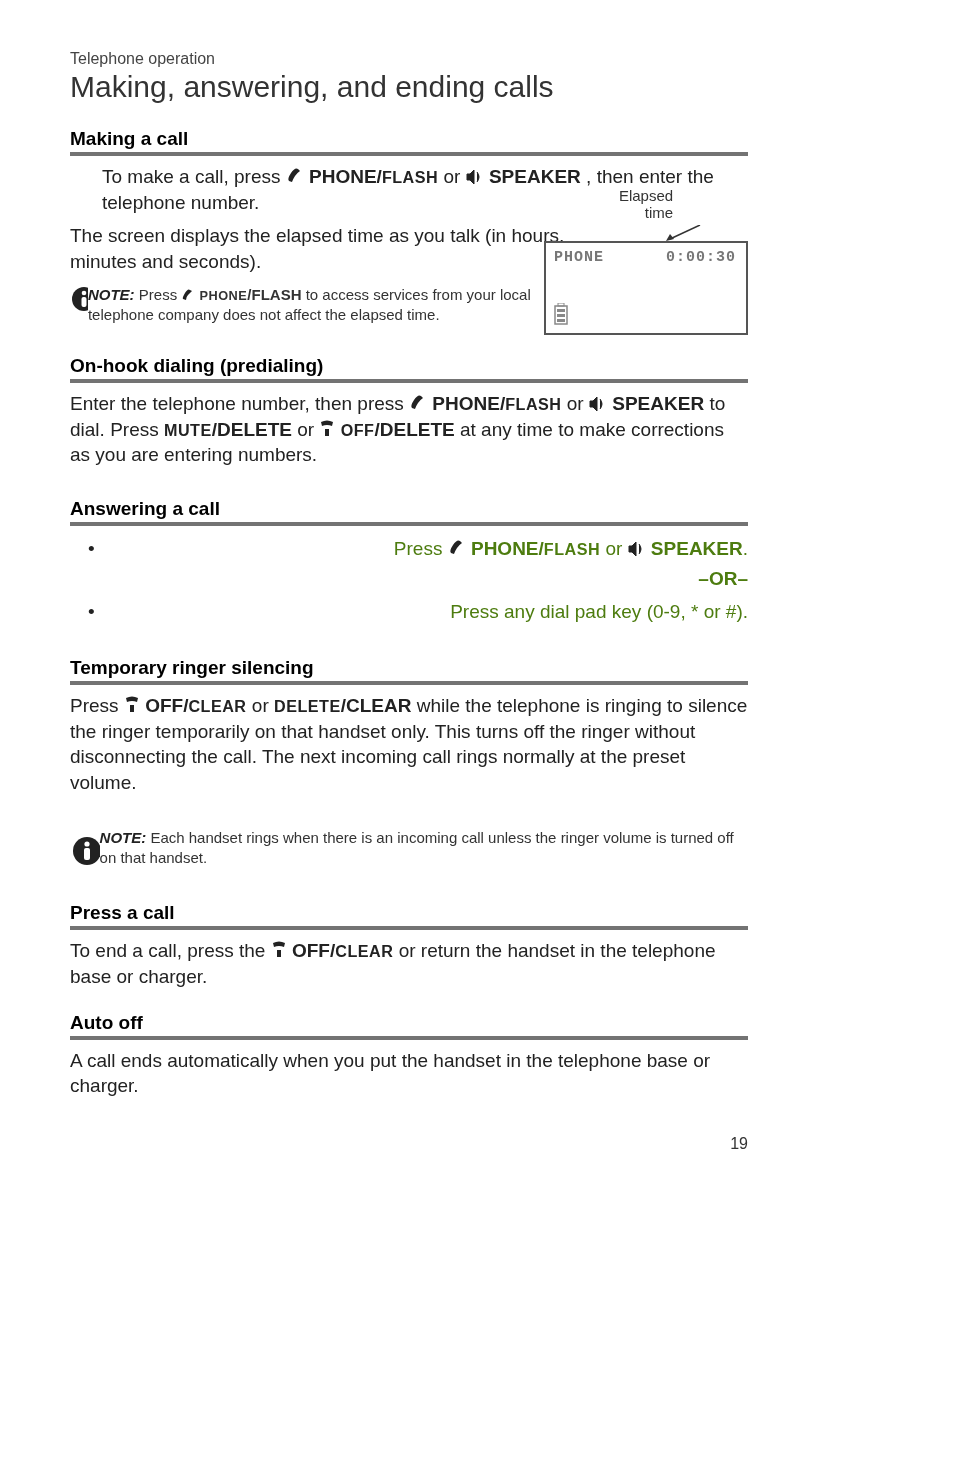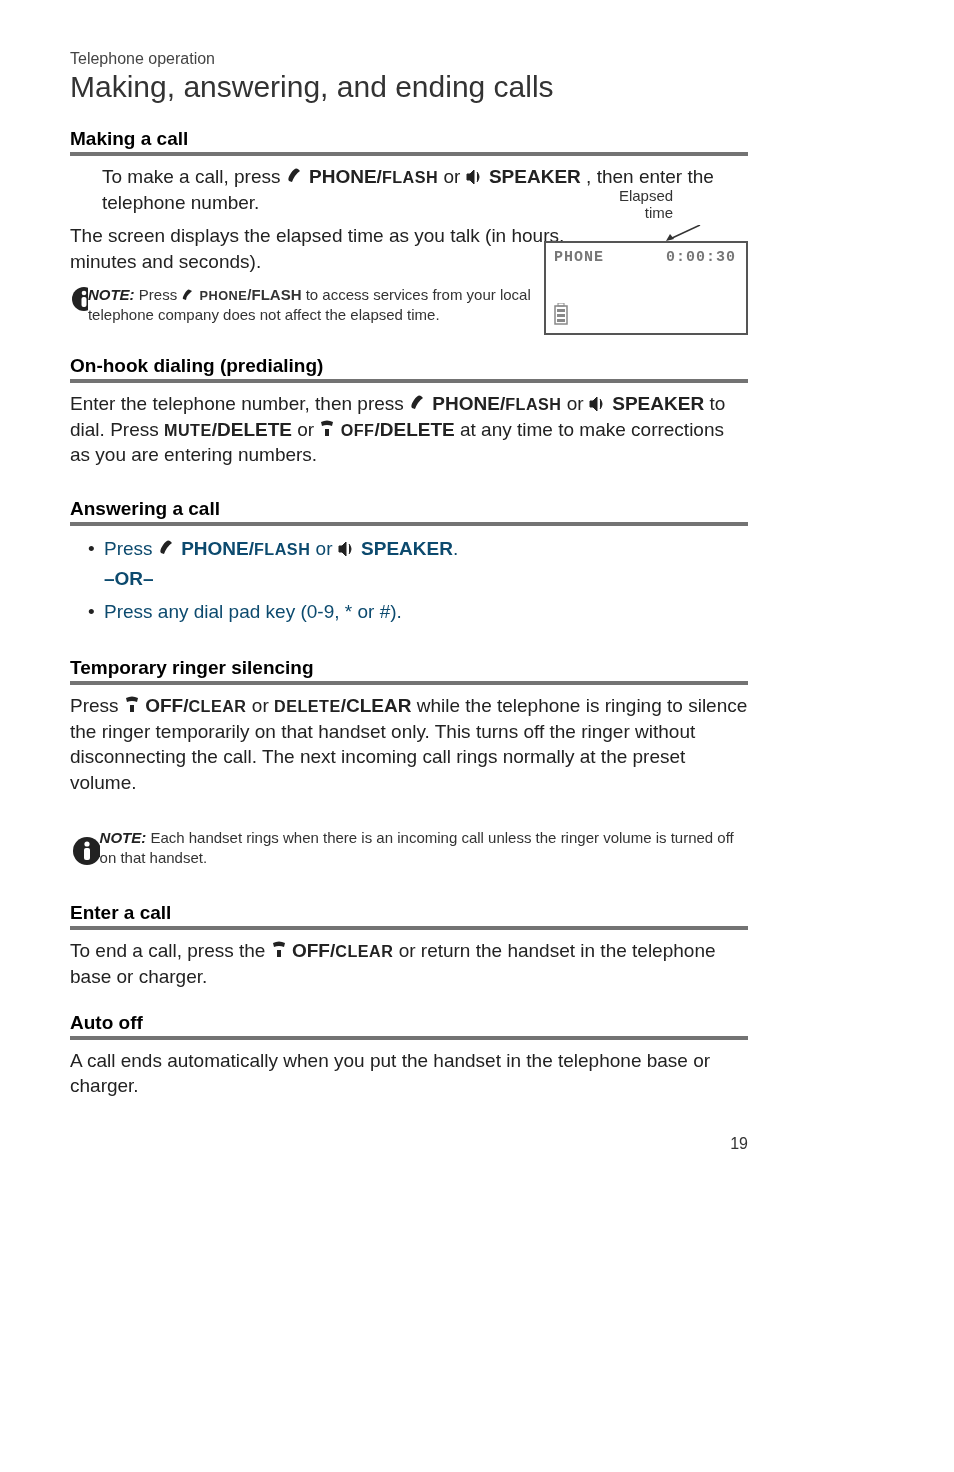--- a/index.html
+++ b/index.html
@@ -55,26 +55,27 @@
     font-weight: bold;
     font-style: italic;
     color: #222;
   }
   ul.bullets {
     margin: 6px 0 6px 4px;
     padding-left: 14px;
   }
   ul.bullets li {
     font-size: 19px;
-    color: #0c4a6e;
+    color: #4d7c0f;
     line-height: 1.6;
     margin-bottom: 2px;
     list-style: none;
     position: relative;
     padding-left: 16px;
+    text-align: right;
   }
   ul.bullets li::before {
     content: "•";
     position: absolute;
     left: 0;
     color: #222;
   }
   .or-line {
     font-weight: bold;
   }
@@ -259,21 +260,21 @@
         <circle cx="17" cy="17" r="14" fill="#222"></circle>
         <circle cx="17" cy="10" r="2.6" fill="#fff"></circle>
         <rect x="14" y="14" width="6" height="12" rx="2" fill="#fff"></rect>
       </svg>
     <div class="note-text" style="padding-top:14px;">
       <span class="note-label">NOTE:</span>
       <span> Each handset rings when there is an incoming call unless the ringer volume is turned off on that handset.</span>
     </div>
   </div>
 
-  <div class="section-h" style="margin-top:34px;">Enter a call</div>
+  <div class="section-h" style="margin-top:34px;">Press a call</div>
   <p class="body-text">
     <span>To end a call, press the </span>
     <svg class="icon" width="16" height="18">
         <path d="M2 2 Q8 -1 14 2 L13 6 Q8 4 3 6 Z M6 9 h4 v7 h-4 z" fill="#222"></path>
       </svg>
     <b>OFF/</b><b class="sc">CLEAR</b>
     <span> or return the handset in the telephone base or charger.</span>
   </p>
 
   <div class="section-h" style="margin-top:22px;">Auto off</div>

